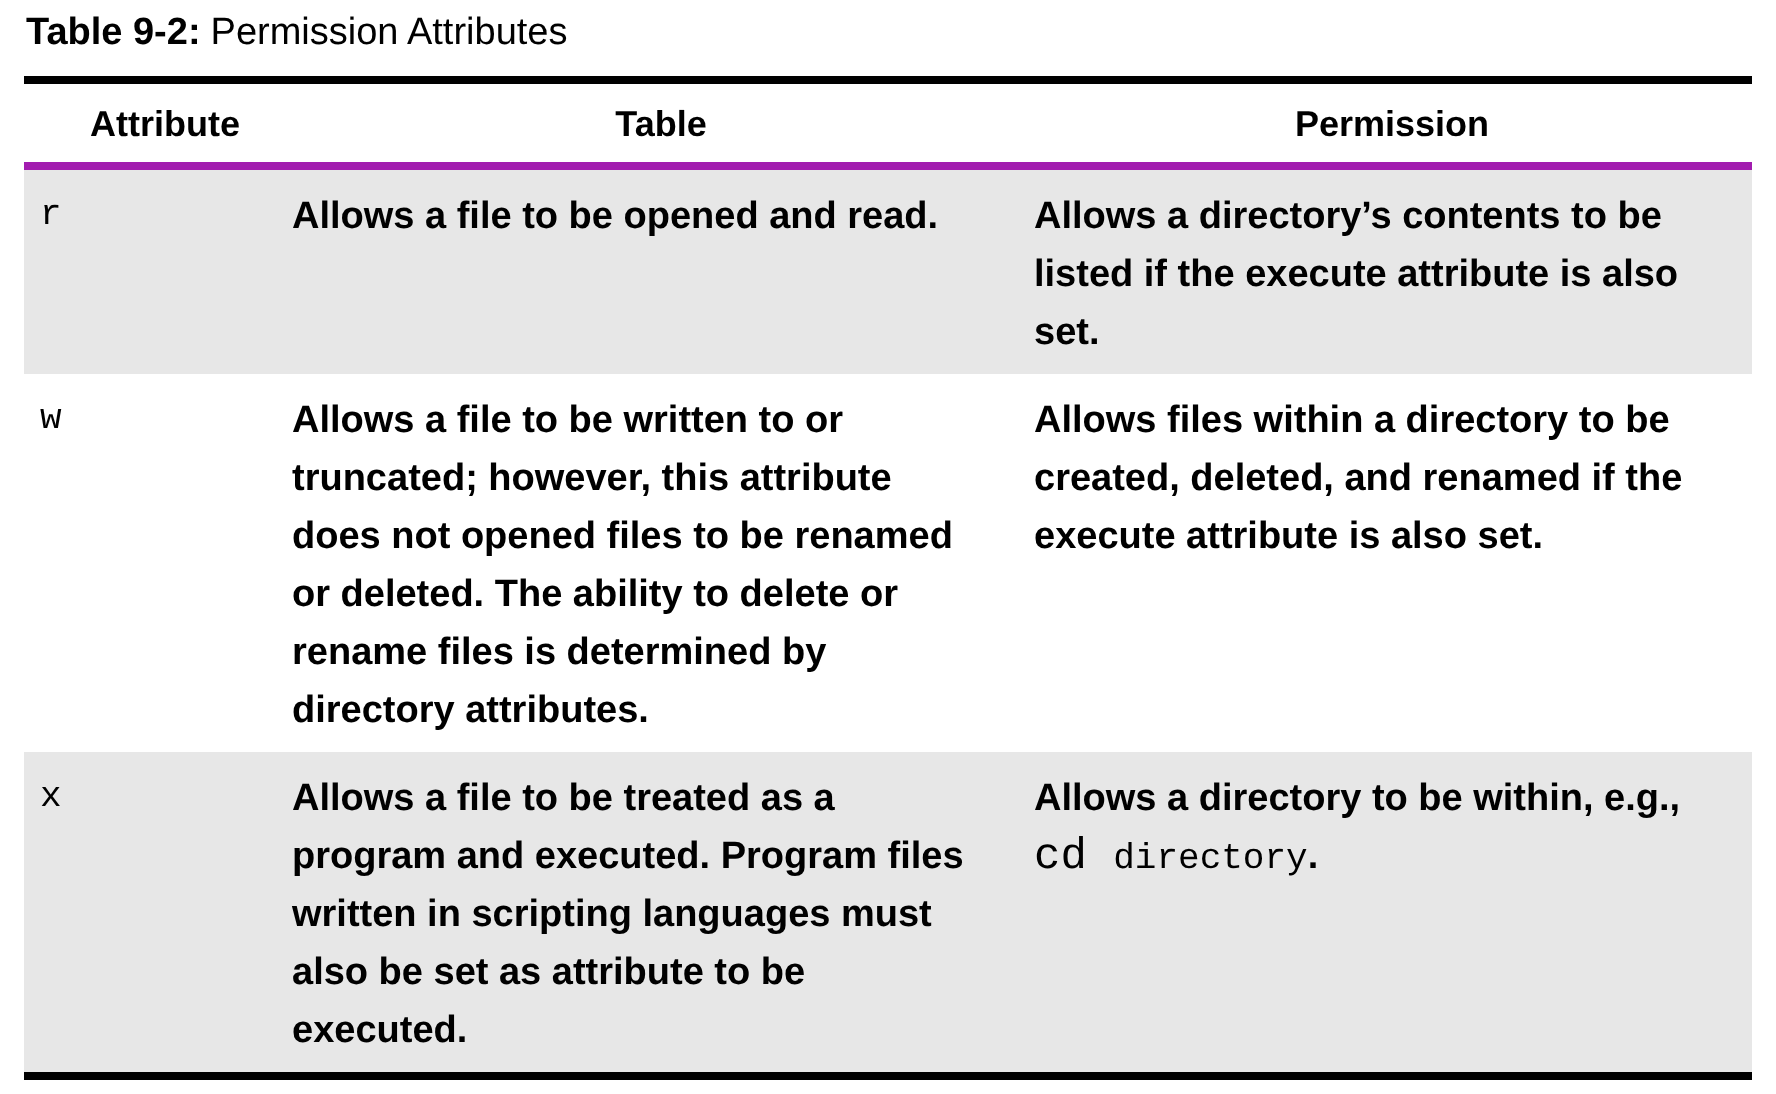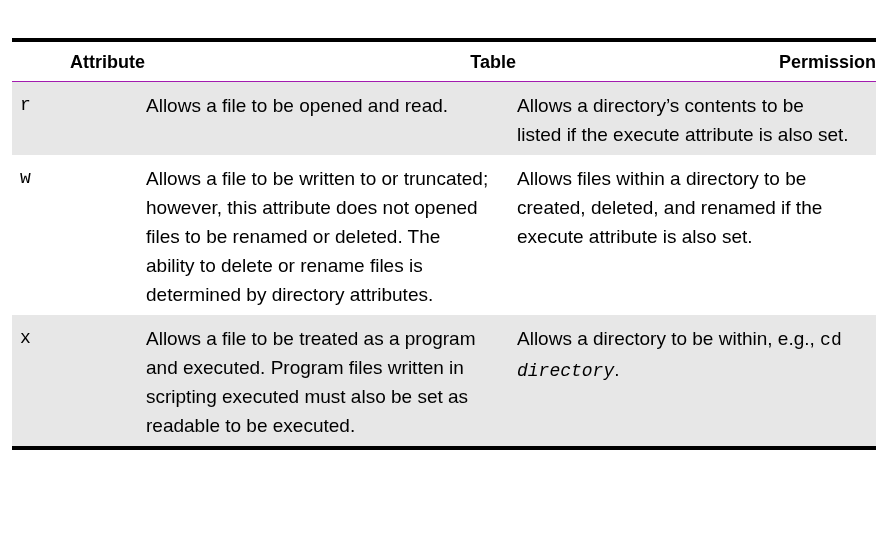--- a/index.html
+++ b/index.html
@@ -37,60 +37,62 @@
     position: absolute;
     left: 12px;
     top: 38px;
     width: 864px;
     border-collapse: collapse;
     table-layout: fixed;
     border-top: 4px solid #000000;
     border-bottom: 4px solid #000000;
   }
   thead th {
-    text-align: right;
+    text-align: center;
     font-size: 18px;
     font-weight: bold;
     padding: 10px 0 8px 0;
-    border-bottom: 1px solid #a21caf;
+    border-bottom: 4px solid #a21caf;
     vertical-align: bottom;
   }
   col.col-attr  { width: 133px; }
   col.col-files { width: 371px; }
   col.col-dirs  { width: 360px; }
   th.cell-attr, td.cell-attr { padding-left: 8px; }
   tbody td {
     vertical-align: top;
     font-size: 19px;
     line-height: 29px;
     padding-top: 9px;
     padding-bottom: 6px;
   }
   td.cell-files { padding-right: 24px; }
   td.cell-dirs  { padding-right: 26px; }
   tr.shaded { background: #e7e7e7; }
   td.cell-attr {
     font-family: "Liberation Mono", monospace;
     font-size: 18px;
   }
-  .seg-normal { font-style: normal; }
+  .seg-normal { font-style: normal; font-weight: bold; }
   .seg-mono {
     font-family: "Liberation Mono", monospace;
-    font-size: 18px;
+    font-size: 22px;
   }
   .seg-mono-italic {
     font-family: "Liberation Mono", monospace;
     font-size: 18px;
-    font-style: italic;
   }
 </style>
 </head>
 <body>
 
 <div class="page">
+  <div class="table-title">
+    <span class="title-label">Table 9-2:</span><span class="title-caption">Permission Attributes</span>
+  </div>
 
   <table class="perm-table">
     <colgroup>
       <col class="col-attr">
       <col class="col-files">
       <col class="col-dirs">
     </colgroup>
     <thead>
       <tr>
         <th class="cell-attr">Attribute</th>
@@ -104,18 +106,18 @@
           <td class="cell-files"><span class="seg-normal">Allows a file to be opened and read.</span></td>
           <td class="cell-dirs"><span class="seg-normal">Allows a directory’s contents to be listed if the execute attribute is also set.</span></td>
         </tr>
         <tr>
           <td class="cell-attr">w</td>
           <td class="cell-files"><span class="seg-normal">Allows a file to be written to or truncated; however, this attribute does not opened files to be renamed or deleted. The ability to delete or rename files is determined by directory attributes.</span></td>
           <td class="cell-dirs"><span class="seg-normal">Allows files within a directory to be created, deleted, and renamed if the execute attribute is also set.</span></td>
         </tr>
         <tr class="shaded">
           <td class="cell-attr">x</td>
-          <td class="cell-files"><span class="seg-normal">Allows a file to be treated as a program and executed. Program files written in scripting executed must also be set as readable to be executed.</span></td>
+          <td class="cell-files"><span class="seg-normal">Allows a file to be treated as a program and executed. Program files written in scripting languages must also be set as attribute to be executed.</span></td>
           <td class="cell-dirs"><span class="seg-normal">Allows a directory to be within, e.g., </span><span class="seg-mono">cd </span><span class="seg-mono-italic">directory</span><span class="seg-normal">.</span></td>
         </tr>
       </tbody>
   </table>
 </div>
 
 </body></html>

